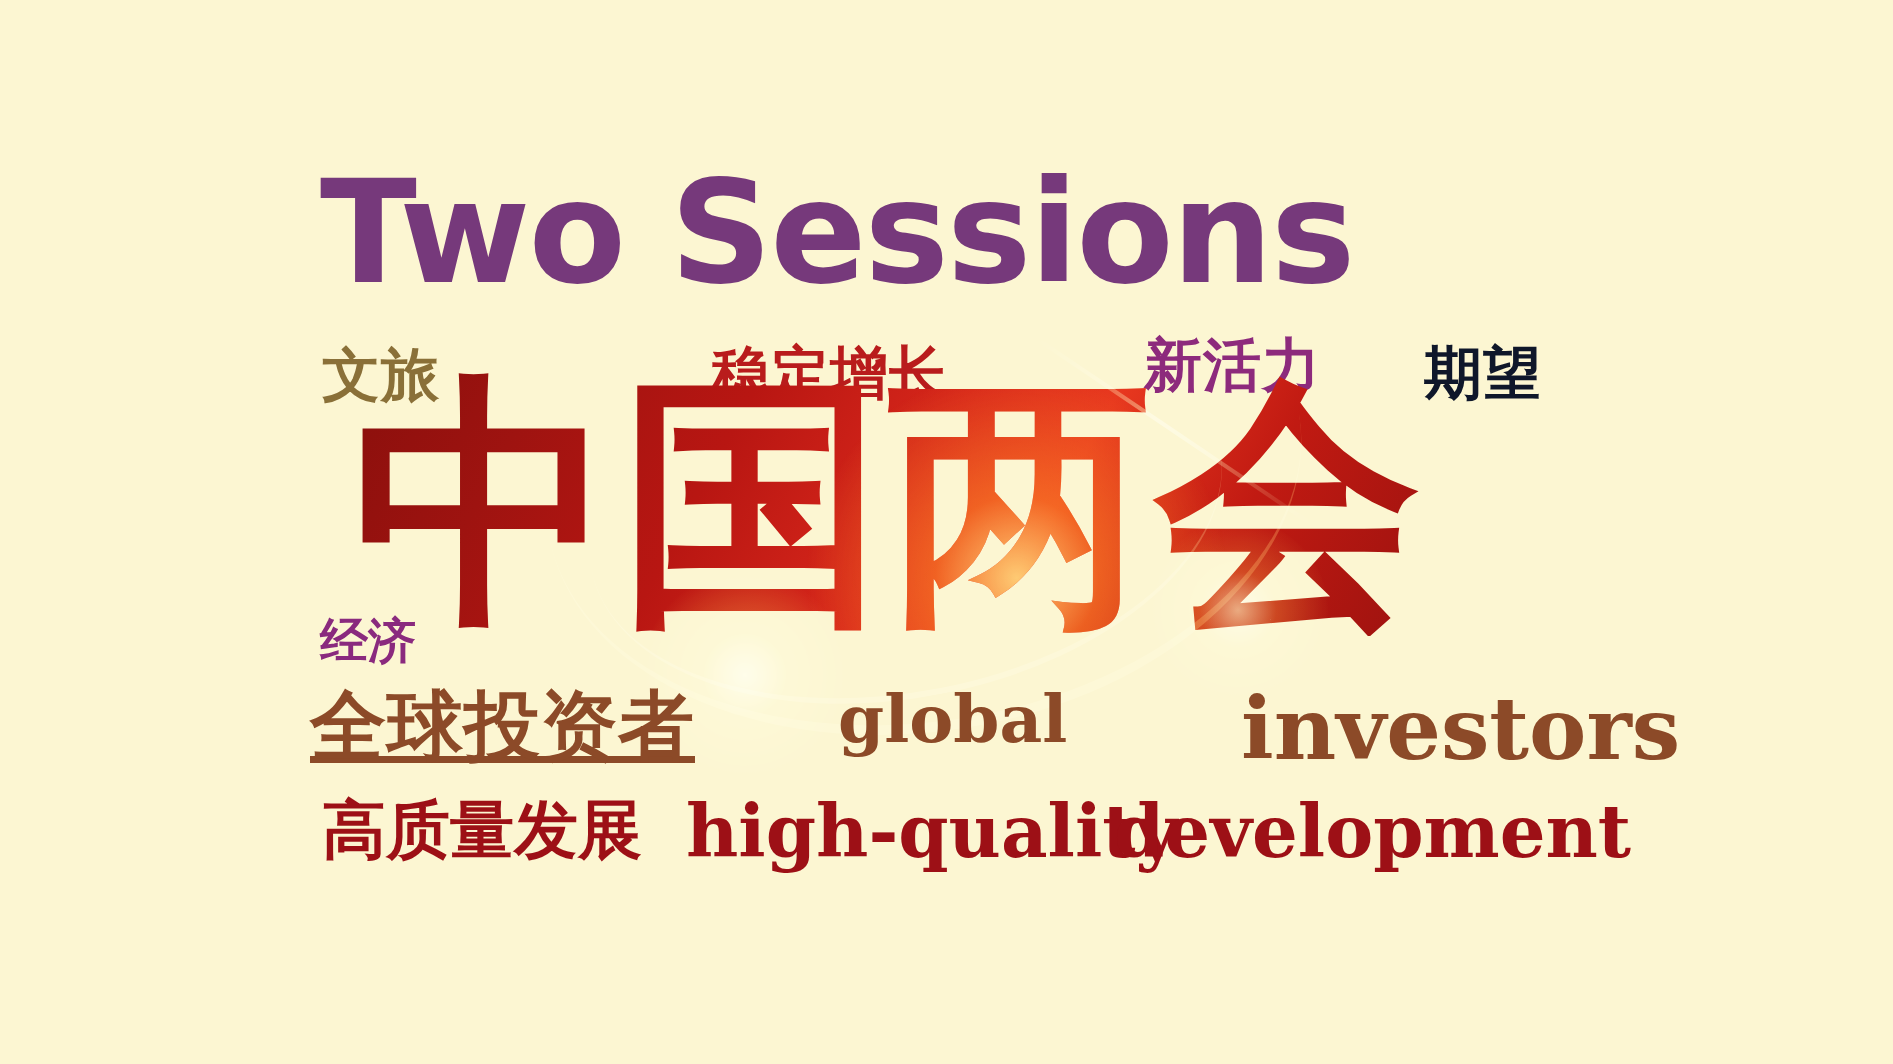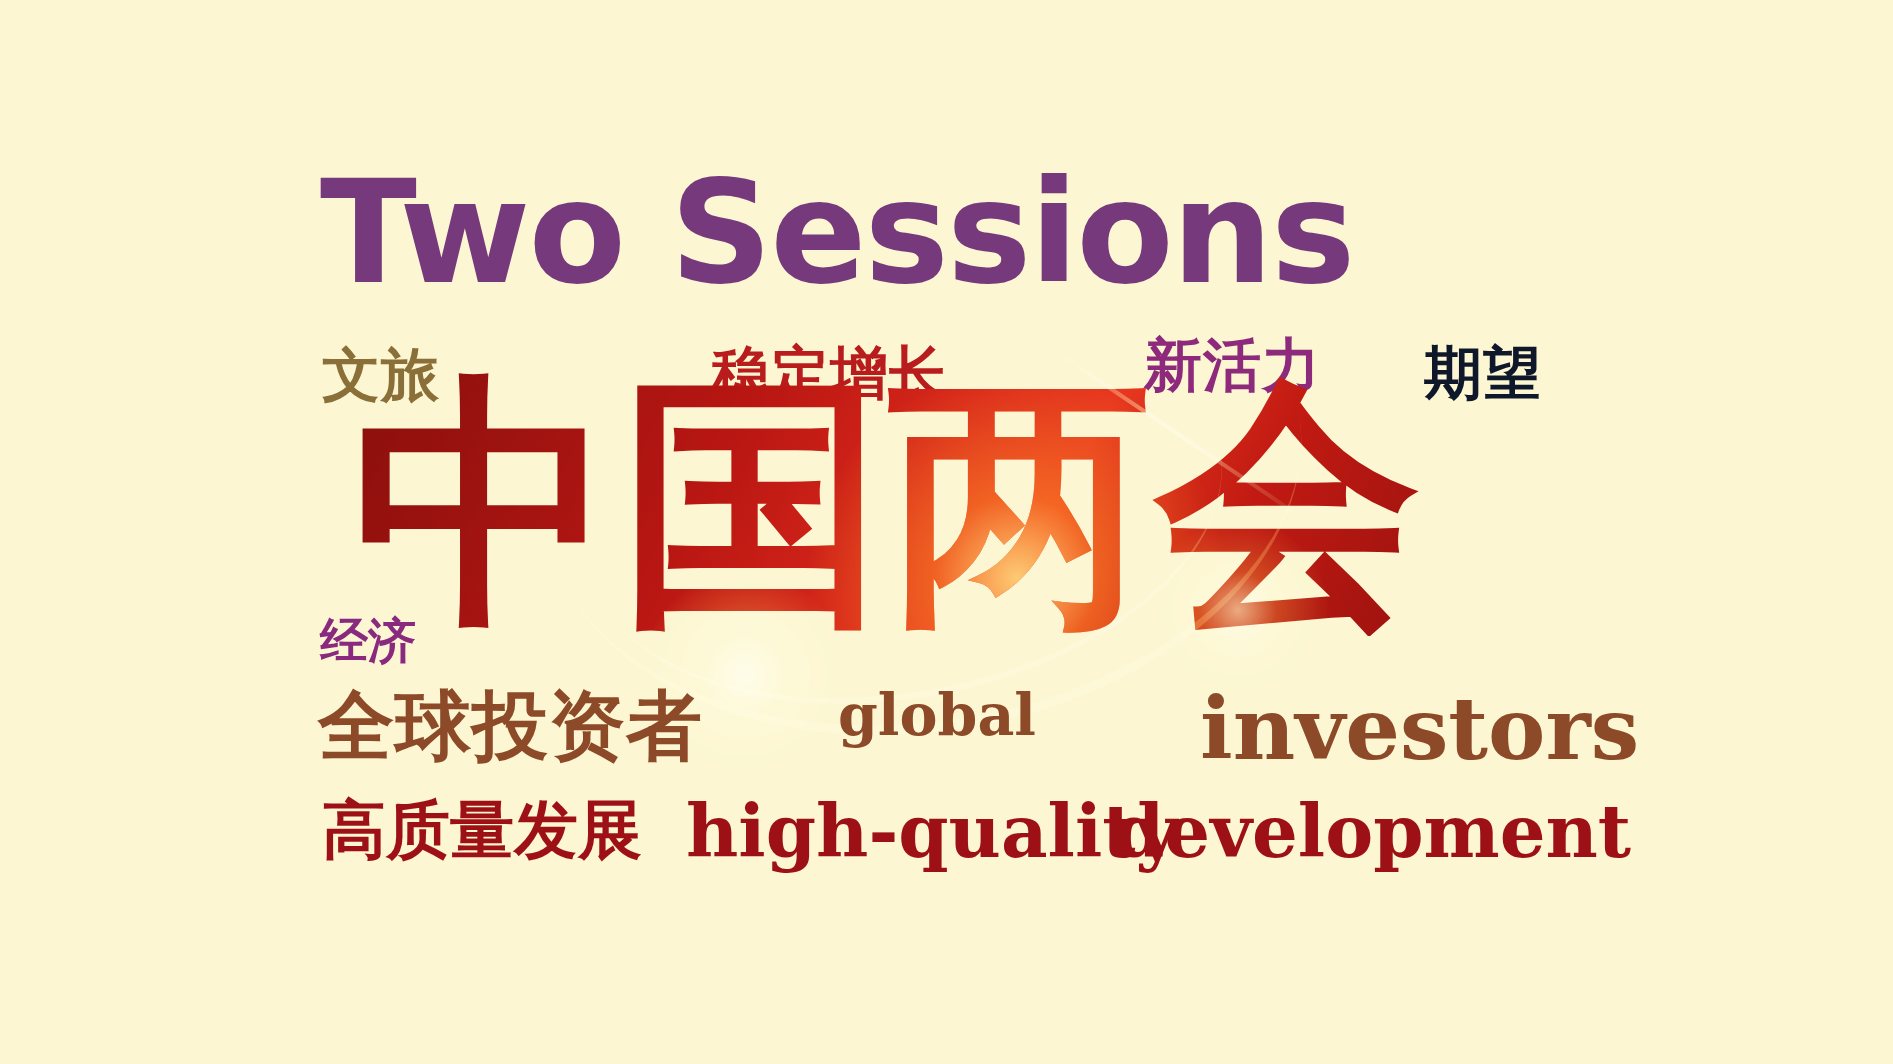--- a/index.html
+++ b/index.html
@@ -116,35 +116,36 @@
     color: #8a2a7e;
   }
 
   
   .brown {
     font-family: "DejaVu Serif", "Liberation Serif", serif;
     font-weight: bold;
     color: #8c4a28;
   }
   #w-quanqiutouzizhe {
-    left: 318px;
+    left: 310px;
     top: 688px;
     font-family: "DejaVu Sans", "Liberation Sans", sans-serif;
     font-weight: bold;
     font-size: 76px;
     letter-spacing: 1px;
     color: #8c4a28;
+    text-decoration: underline;
   }
   #w-global {
     left: 838px;
     top: 686px;
-    font-size: 57px;
+    font-size: 66px;
   }
   #w-investors {
-    left: 1200px;
+    left: 1241px;
     top: 686px;
     font-size: 86px;
   }
 
   
   .darkred {
     font-family: "DejaVu Serif", "Liberation Serif", serif;
     font-weight: bold;
     color: #9d1016;
   }

